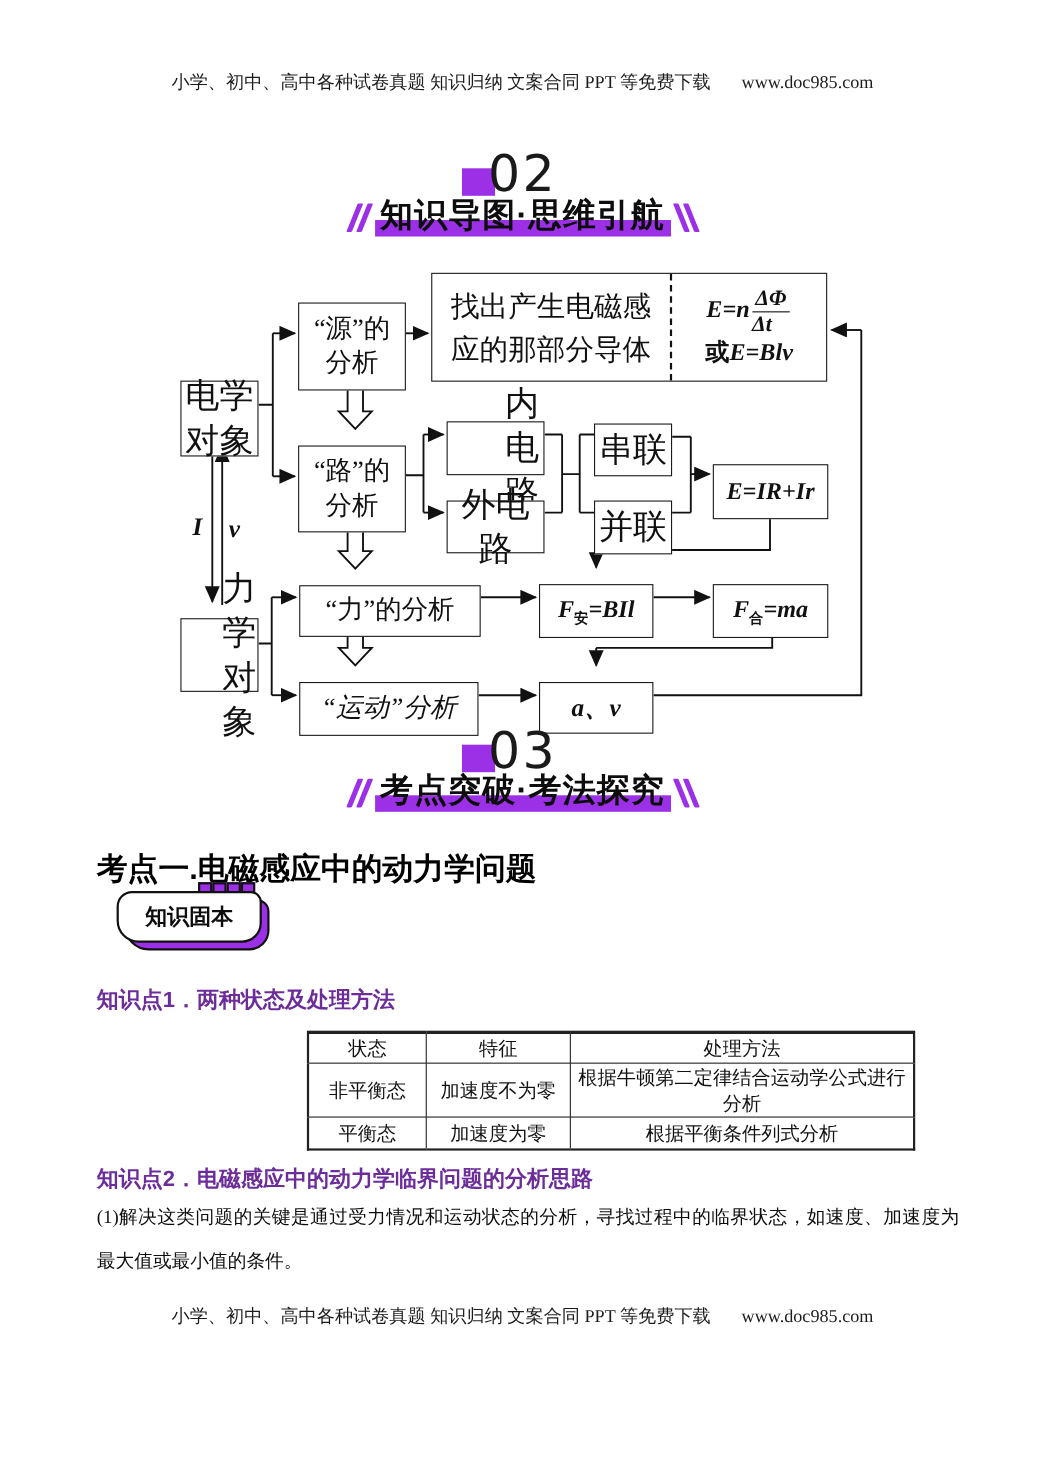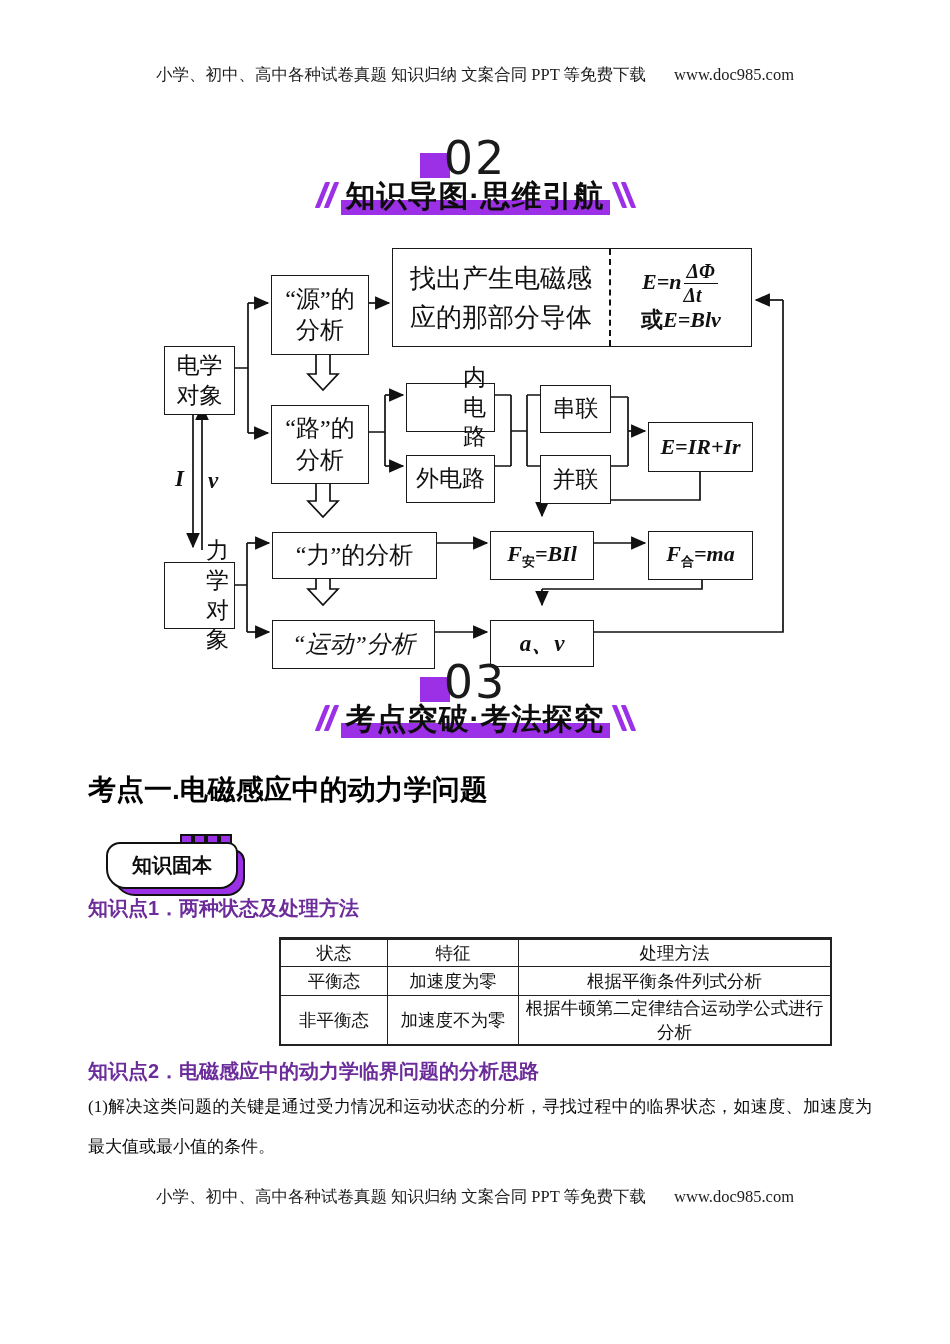--- a/index.html
+++ b/index.html
@@ -13,56 +13,56 @@
 
   
   .sec-head{position:absolute;left:0;width:950px;display:flex;justify-content:center;}
   .sec-num{position:relative;font-family:"DejaVu Sans",sans-serif;font-size:46px;line-height:48px;
            color:#1a1a1a;letter-spacing:2px;z-index:1;}
   .sec-num::before{content:"";position:absolute;left:-24px;top:19px;width:30px;height:25px;
            background:var(--accent);z-index:-1;}
 
   
   .title-row{position:absolute;left:0;width:950px;display:flex;justify-content:center;
-             align-items:center;gap:12px;}
+             align-items:flex-end;gap:12px;}
   .title-text{position:relative;font-family:"Liberation Sans",sans-serif;font-weight:bold;
               font-size:30px;line-height:34px;color:#0d0d0d;letter-spacing:1px;z-index:1;}
   .title-text::after{content:"";position:absolute;left:-5px;right:-5px;bottom:-2px;height:15px;
               background:var(--accent);z-index:-1;}
   .slash{display:flex;gap:5px;margin-bottom:2px;}
   .slash i{display:block;width:4.5px;height:26px;background:var(--accent);border-radius:1px;}
   .slash.l i{transform:skewX(-22deg);}
   .slash.r i{transform:skewX(22deg);}
 
   
   .node{position:absolute;border:1.7px solid #1a1a1a;background:#fff;display:flex;
         align-items:center;justify-content:center;text-align:center;white-space:pre-line;
         font-size:24px;line-height:1.3;box-sizing:border-box;margin-top:12px;}
-  .node.small{font-size:23px;}
+  .node.small{font-size:31px;}
   .fit{font-style:italic;font-weight:bold;font-family:"Liberation Serif",serif;}
   .upr{font-style:normal;font-weight:bold;}
   .frac{display:inline-flex;flex-direction:column;vertical-align:middle;margin:0 2px;
         font-size:20px;line-height:1.05;}
   .frac .num{border-bottom:1.8px solid #111;padding:0 3px 1px;}
   .frac .den{padding-top:1px;}
   sub.fsub{font-style:normal;font-weight:bold;font-size:13px;}
   .bigbox{position:absolute;border:1.7px solid #1a1a1a;background:#fff;display:flex;box-sizing:border-box;}
   .bigbox .left{flex:1;display:flex;align-items:center;justify-content:center;text-align:center;
         white-space:pre-line;font-size:26px;line-height:1.5;}
   .bigbox .right{width:142px;border-left:2px dashed #111;display:flex;flex-direction:column;
         align-items:center;justify-content:center;font-size:22px;line-height:1.3;box-sizing:border-box;}
   .edge-label{position:absolute;font-style:italic;font-weight:bold;font-size:23px;
         font-family:"Liberation Serif",serif;}
 
   
   .kd-title{position:absolute;left:88px;font-family:"Liberation Sans",sans-serif;
         font-weight:bold;font-size:28px;color:#000;}
 
   
-  .badge{position:absolute;left:106px;top:842px;width:148px;height:47px;}
+  .badge{position:absolute;left:106px;top:810px;width:148px;height:47px;}
   .badge .back{position:absolute;left:7px;top:7px;width:132px;height:47px;background:var(--accent);
         border:2px solid #111;border-radius:14px 12px 18px 22px;box-sizing:border-box;}
   .badge .front{position:absolute;left:0;top:0;width:132px;height:47px;background:#fff;
         border:2.5px solid #111;border-radius:14px 10px 18px 20px;box-sizing:border-box;
         display:flex;align-items:center;justify-content:center;
         font-family:"Liberation Sans",sans-serif;font-weight:bold;font-size:20px;color:#0d0d0d;}
   .badge .sq{position:absolute;top:-8px;width:9px;height:13px;background:var(--accent);
         border:2px solid #111;box-sizing:content-box;}
 
   
@@ -231,29 +231,29 @@
   <div class="kp-title" style="top:895px;">知识点1．两种状态及处理方法</div>
 
   <table class="kp">
     <tbody>
         <tr>
       <td style="width:98px;">状态</td>
       <td style="width:122px;">特征</td>
       <td style="width:303px;">处理方法</td>
     </tr>
     <tr>
+      <td>非平衡态</td>
+      <td>加速度不为零</td>
+      <td>根据牛顿第二定律结合运动学公式进行分析</td>
+    </tr>
+    <tr>
       <td>平衡态</td>
       <td>加速度为零</td>
       <td>根据平衡条件列式分析</td>
     </tr>
-    <tr>
-      <td>非平衡态</td>
-      <td>加速度不为零</td>
-      <td>根据牛顿第二定律结合运动学公式进行分析</td>
-    </tr>
   </tbody>
     </table>
 
   <div class="kp-title" style="top:1058px;">知识点2．电磁感应中的动力学临界问题的分析思路</div>
   <div class="para" style="top:1087px;">(1)解决这类问题的关键是通过受力情况和运动状态的分析，寻找过程中的临界状态，如速度、加速度为最大值或最小值的条件。</div>
 
   <div class="pgline" style="top:1186px;">
     <span>小学、初中、高中各种试卷真题 知识归纳 文案合同 PPT 等免费下载</span><span class="url">www.doc985.com</span>
   </div>
 

